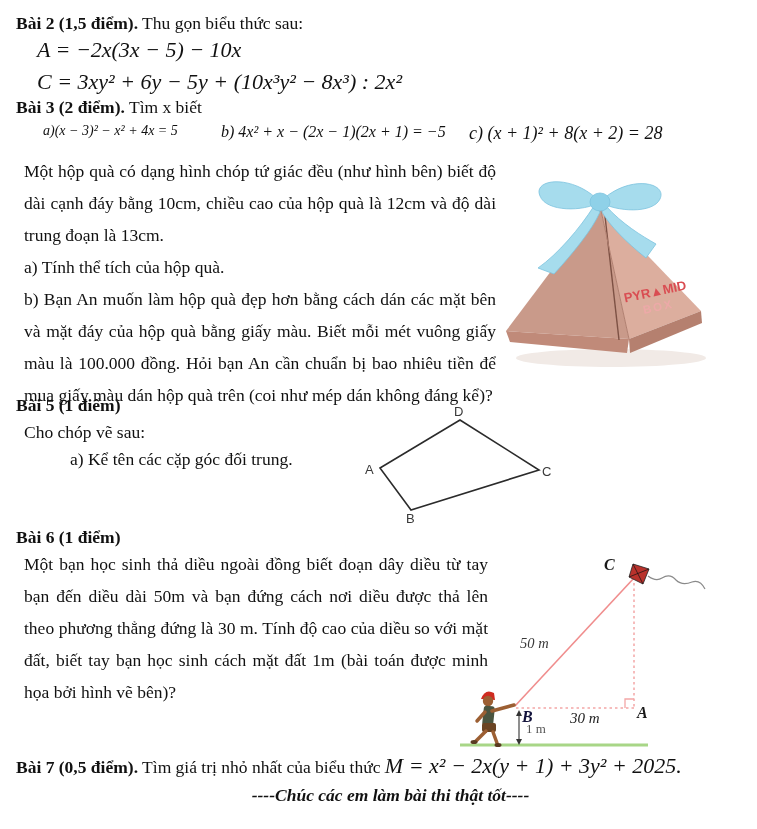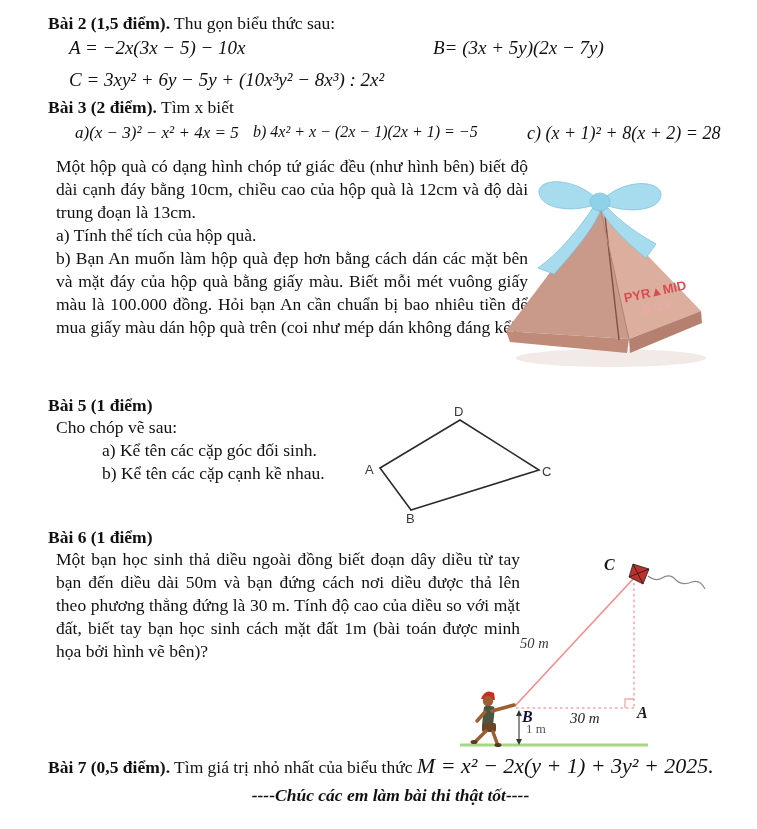--- a/index.html
+++ b/index.html
@@ -1,24 +1,24 @@
 <!DOCTYPE html>
 <html><head>
 <meta charset="utf-8">
 <style>
   html,body{margin:0;padding:0;}
   body{
     width:757px;height:829px;background:#ffffff;color:#111;
     font-family:"Liberation Serif", serif;position:relative;overflow:hidden;
   }
-  .sec{position:absolute;left:0;right:0;padding-left:16px;margin-left:32px;}
+  .sec{position:absolute;left:0;right:0;padding-left:16px;}
   .hline{font-size:17.5px;line-height:22px;}
   .hline b{font-weight:bold;}
-  .body-text{font-size:17.5px;line-height:23px;}
-  .math{font-family:"Liberation Serif", serif;font-style:italic;font-size:19px;white-space:nowrap;}
+  .body-text{font-size:17.5px;line-height:32px;}
+  .math{font-family:"Liberation Serif", serif;font-style:italic;font-size:22px;white-space:nowrap;}
   .math-row{position:relative;height:29px;margin-top:3px;}
   .math-row .math{position:absolute;top:0;}
   .para{width:472px;text-align:justify;margin:0 0 0 8px;}
   .para6{width:464px;text-align:justify;margin:0 0 0 8px;}
   .item-line{margin-left:8px;}
   .b5-item{margin-left:54px;font-size:17.5px;line-height:23px;}
   .fig{position:absolute;}
   .b7-line{font-size:17.5px;white-space:nowrap;}
   .b7-line .math{font-size:22px;}
   .closing{position:absolute;left:0;right:0;text-align:center;
@@ -29,36 +29,35 @@
 </head>
 <body>
 
 <div class="sec" style="top:12px">
   <div class="hline">
     <b>Bài 2 (1,5 điểm).</b>
     <span>Thu gọn biểu thức sau:</span>
   </div>
   <div class="math-row">
     <span class="math" style="left:21px">A = −2x(3x − 5) − 10x</span>
-    <span class="math" style="left:385px">B= (3x + 5y)(2x − 7y)</span>
   </div>
   <div class="math-row">
     <span class="math" style="left:21px">C = 3xy² + 6y − 5y + (10x³y² − 8x³) : 2x²</span>
   </div>
 </div>
 
 <div class="sec" style="top:96px">
   <div class="hline">
     <b>Bài 3 (2 điểm).</b>
     <span>Tìm x biết</span>
   </div>
   <div class="math-row" style="height:34px;margin-top:5px">
-    <span class="math" style="left:27px;font-size:17px">a)(x − 3)² − x² + 4x = 5</span>
+    <span class="math" style="left:27px;font-size:14px">a)(x − 3)² − x² + 4x = 5</span>
     <span class="math" style="left:205px;font-size:16px">b) 4x² + x − (2x − 1)(2x + 1) = −5</span>
-    <span class="math" style="left:479px;font-size:18px">c) (x + 1)² + 8(x + 2) = 28</span>
+    <span class="math" style="left:453px;font-size:18px">c) (x + 1)² + 8(x + 2) = 28</span>
   </div>
 </div>
 
 <div class="sec" style="top:155px">
   <div class="body-text para">Một hộp quà có dạng hình chóp tứ giác đều (như hình bên) biết độ dài cạnh đáy bằng 10cm, chiều cao của hộp quà là 12cm và độ dài trung đoạn là 13cm.</div>
   <div class="body-text item-line">a) Tính thể tích của hộp quà.</div>
   <div class="body-text para">b) Bạn An muốn làm hộp quà đẹp hơn bằng cách dán các mặt bên và mặt đáy của hộp quà bằng giấy màu. Biết mỗi mét vuông giấy màu là 100.000 đồng. Hỏi bạn An cần chuẩn bị bao nhiêu tiền để mua giấy màu dán hộp quà trên (coi như mép dán không đáng kể)?</div>
 </div>
 
 <div class="fig" style="left:496px;top:172px;width:256px;height:206px">
@@ -82,22 +81,21 @@
       <ellipse cx="104" cy="30" rx="10" ry="9" fill="#8fd1e8"></ellipse>
     </g>
   </svg>
 </div>
 
 <div class="sec" style="top:394px">
   <div class="hline">
     <b>Bài 5 (1 điểm)</b>
   </div>
   <div class="body-text item-line">Cho chóp vẽ sau:</div>
-  <div class="b5-item">a)  Kể tên các cặp góc đối sinh.</div>
-  <div class="b5-item">b)  Kể tên các cặp cạnh kề nhau.</div>
+  <div class="b5-item">a)  Kể tên các cặp góc đối trung.</div>
 </div>
 
 <div class="fig" style="left:353px;top:402px;width:212px;height:126px">
   <svg width="212" height="126" viewBox="0 0 212 126">
     <polygon points="27,66 107,18 186,68 58,108" fill="none" stroke="#2b2b2b" stroke-width="1.6"></polygon>
     <text x="12" y="72" class="svg-sans" font-size="13" fill="#3a3a3a">A</text>
     <text x="101" y="14" class="svg-sans" font-size="13" fill="#3a3a3a">D</text>
     <text x="189" y="74" class="svg-sans" font-size="13" fill="#3a3a3a">C</text>
     <text x="53" y="121" class="svg-sans" font-size="13" fill="#3a3a3a">B</text>
   </svg>

